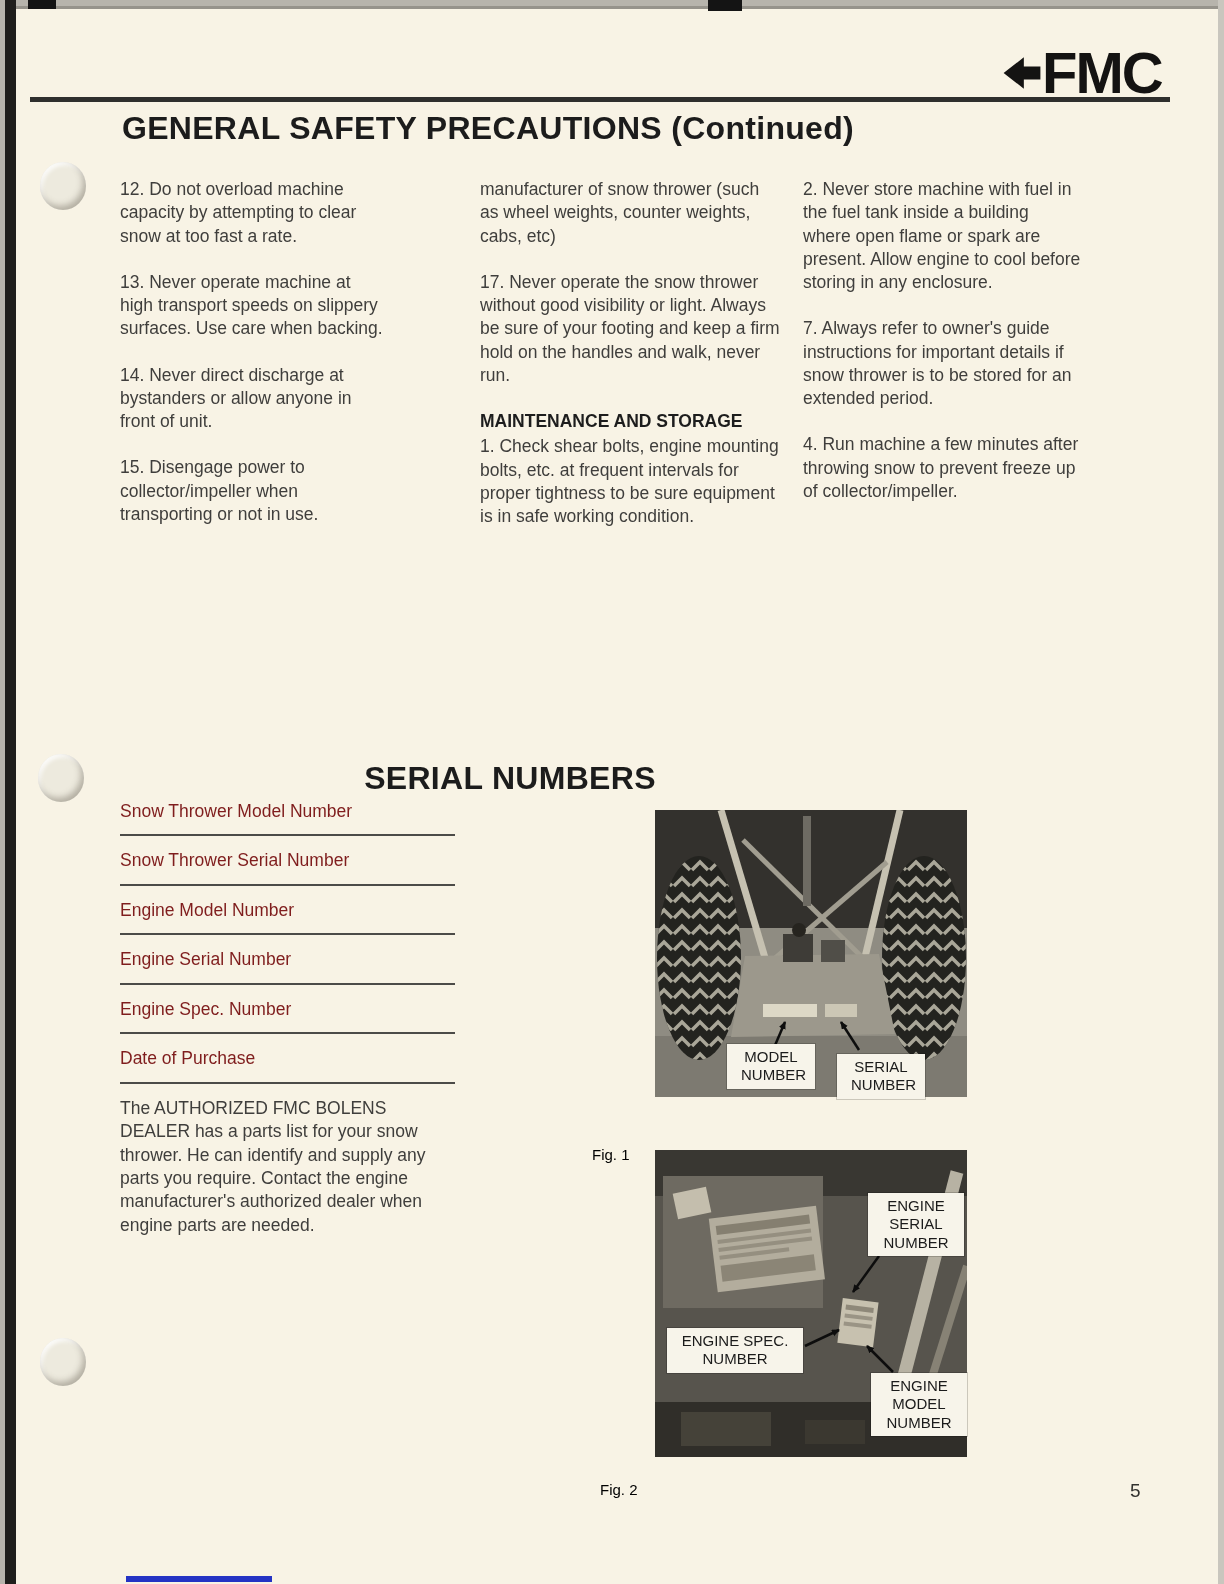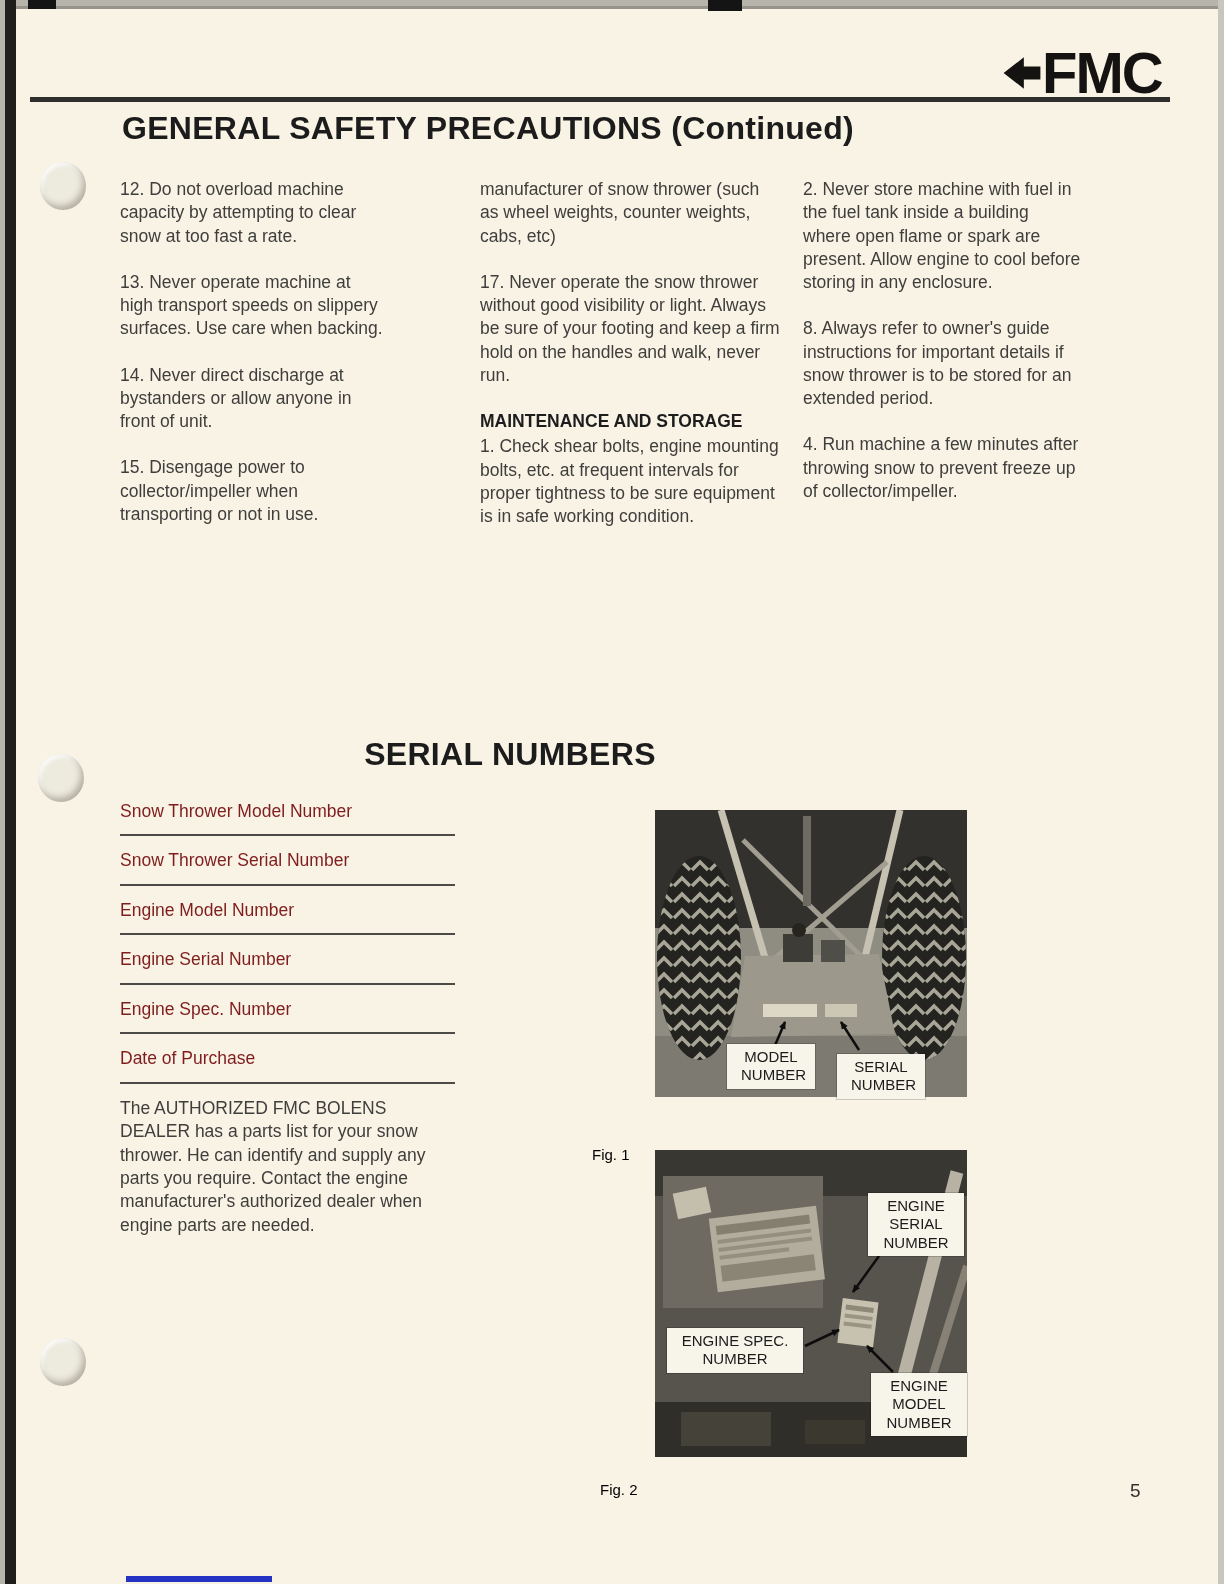--- a/index.html
+++ b/index.html
@@ -48,21 +48,21 @@
 
   .head-rule {
     position:absolute; left:30px; top:97px; width:1140px; height:5px; background:#2f2f2d;
   }
 
   .main-title, .serial-title {
     position:absolute; left:0; width:976px; text-align:center;
     font-size:32px; font-weight:bold; color:#1c1c1c; letter-spacing:0.3px;
   }
   .main-title { top:110px; }
-  .serial-title { top:736px;padding-left:44px; }
+  .serial-title { top:760px;padding-left:44px; }
 
   .col { position:absolute; top:178px; font-size:17.5px; line-height:1.33; color:#3f3e3c; }
   .col p { margin-bottom:23px; }
   .col-1 { left:120px; width:268px; }
   .col-2 { left:460px; width:300px;margin-left:20px; }
   .col-3 { left:803px; width:278px; }
   .col-heading {
     font-weight:bold; color:#1d1d1d; margin-bottom:2px; white-space:nowrap;
   }
   .col-2 p.after-heading { margin-top:0; }
@@ -136,21 +136,21 @@
 
 <div class="col col-2">
   <p>manufacturer of snow thrower (such as wheel weights, counter weights, cabs, etc)</p>
   <p>17.  Never operate the snow thrower without good visibility or light. Always be sure of your footing and keep a firm hold on the handles and walk, never run.</p>
   <div class="col-heading">MAINTENANCE AND STORAGE</div>
   <p class="after-heading">1.  Check shear bolts, engine mounting bolts, etc. at frequent intervals for proper tightness to be sure equipment is in safe working condition.</p>
 </div>
 
 <div class="col col-3">
   <p>2.  Never store machine with fuel in the fuel tank inside a building where open flame or spark are present. Allow engine to cool before storing in any enclosure.</p>
-  <p>8.  Always refer to owner's guide instructions for important details if snow thrower is to be stored for an extended period.</p>
+  <p>7.  Always refer to owner's guide instructions for important details if snow thrower is to be stored for an extended period.</p>
   <p>4.  Run machine a few minutes after throwing snow to prevent freeze up of collector/impeller.</p>
 </div>
 
 <div class="serial-title">SERIAL NUMBERS</div>
 
 <div class="serial-left">
 
   <div class="field">
     <div class="field-label">Snow Thrower Model Number</div>
     <div class="field-line"></div>

